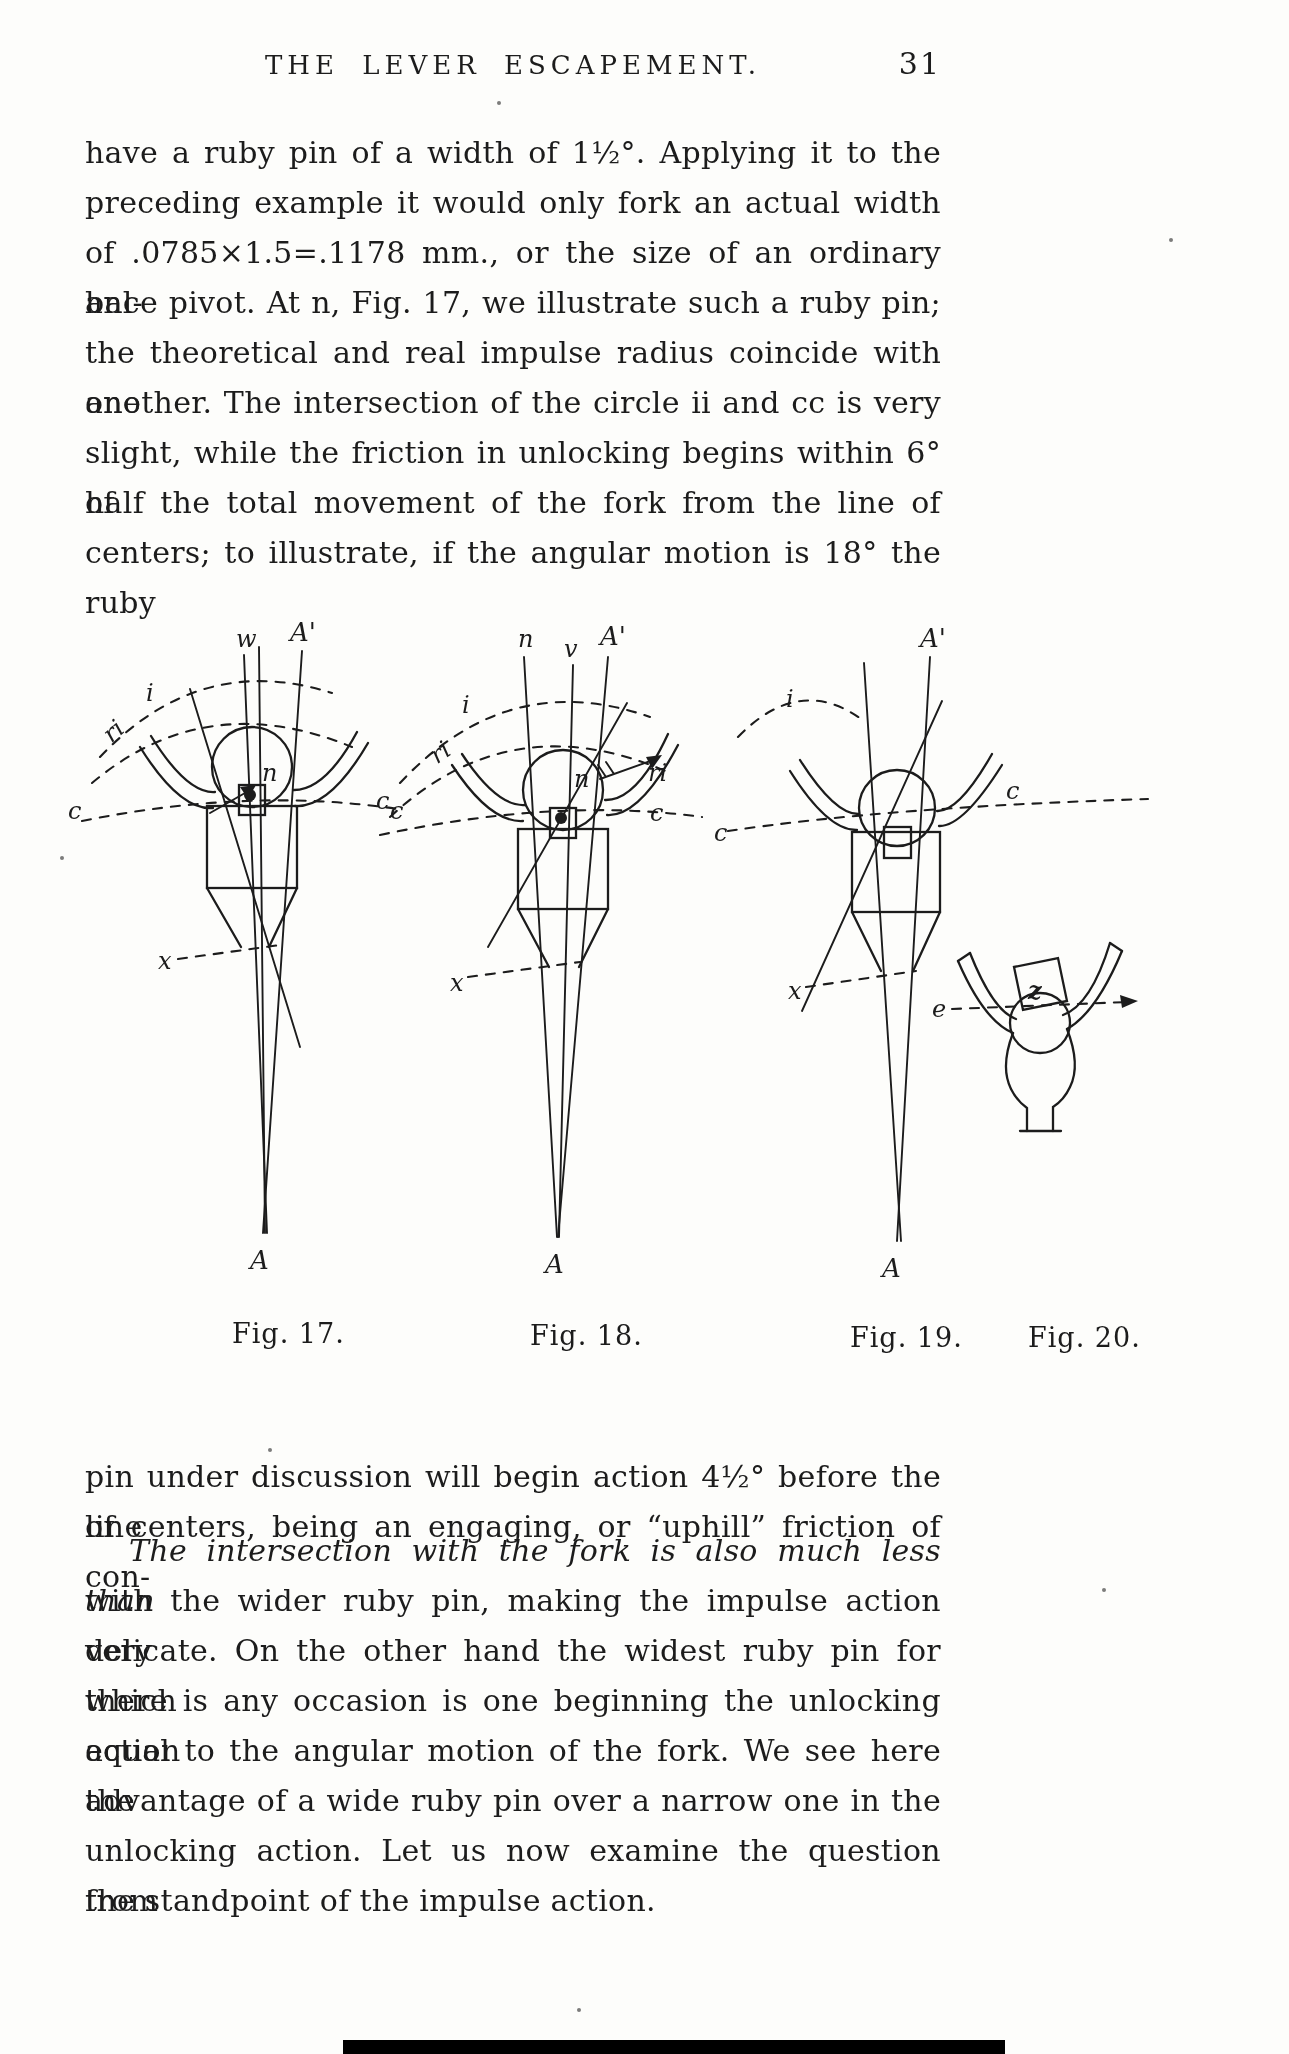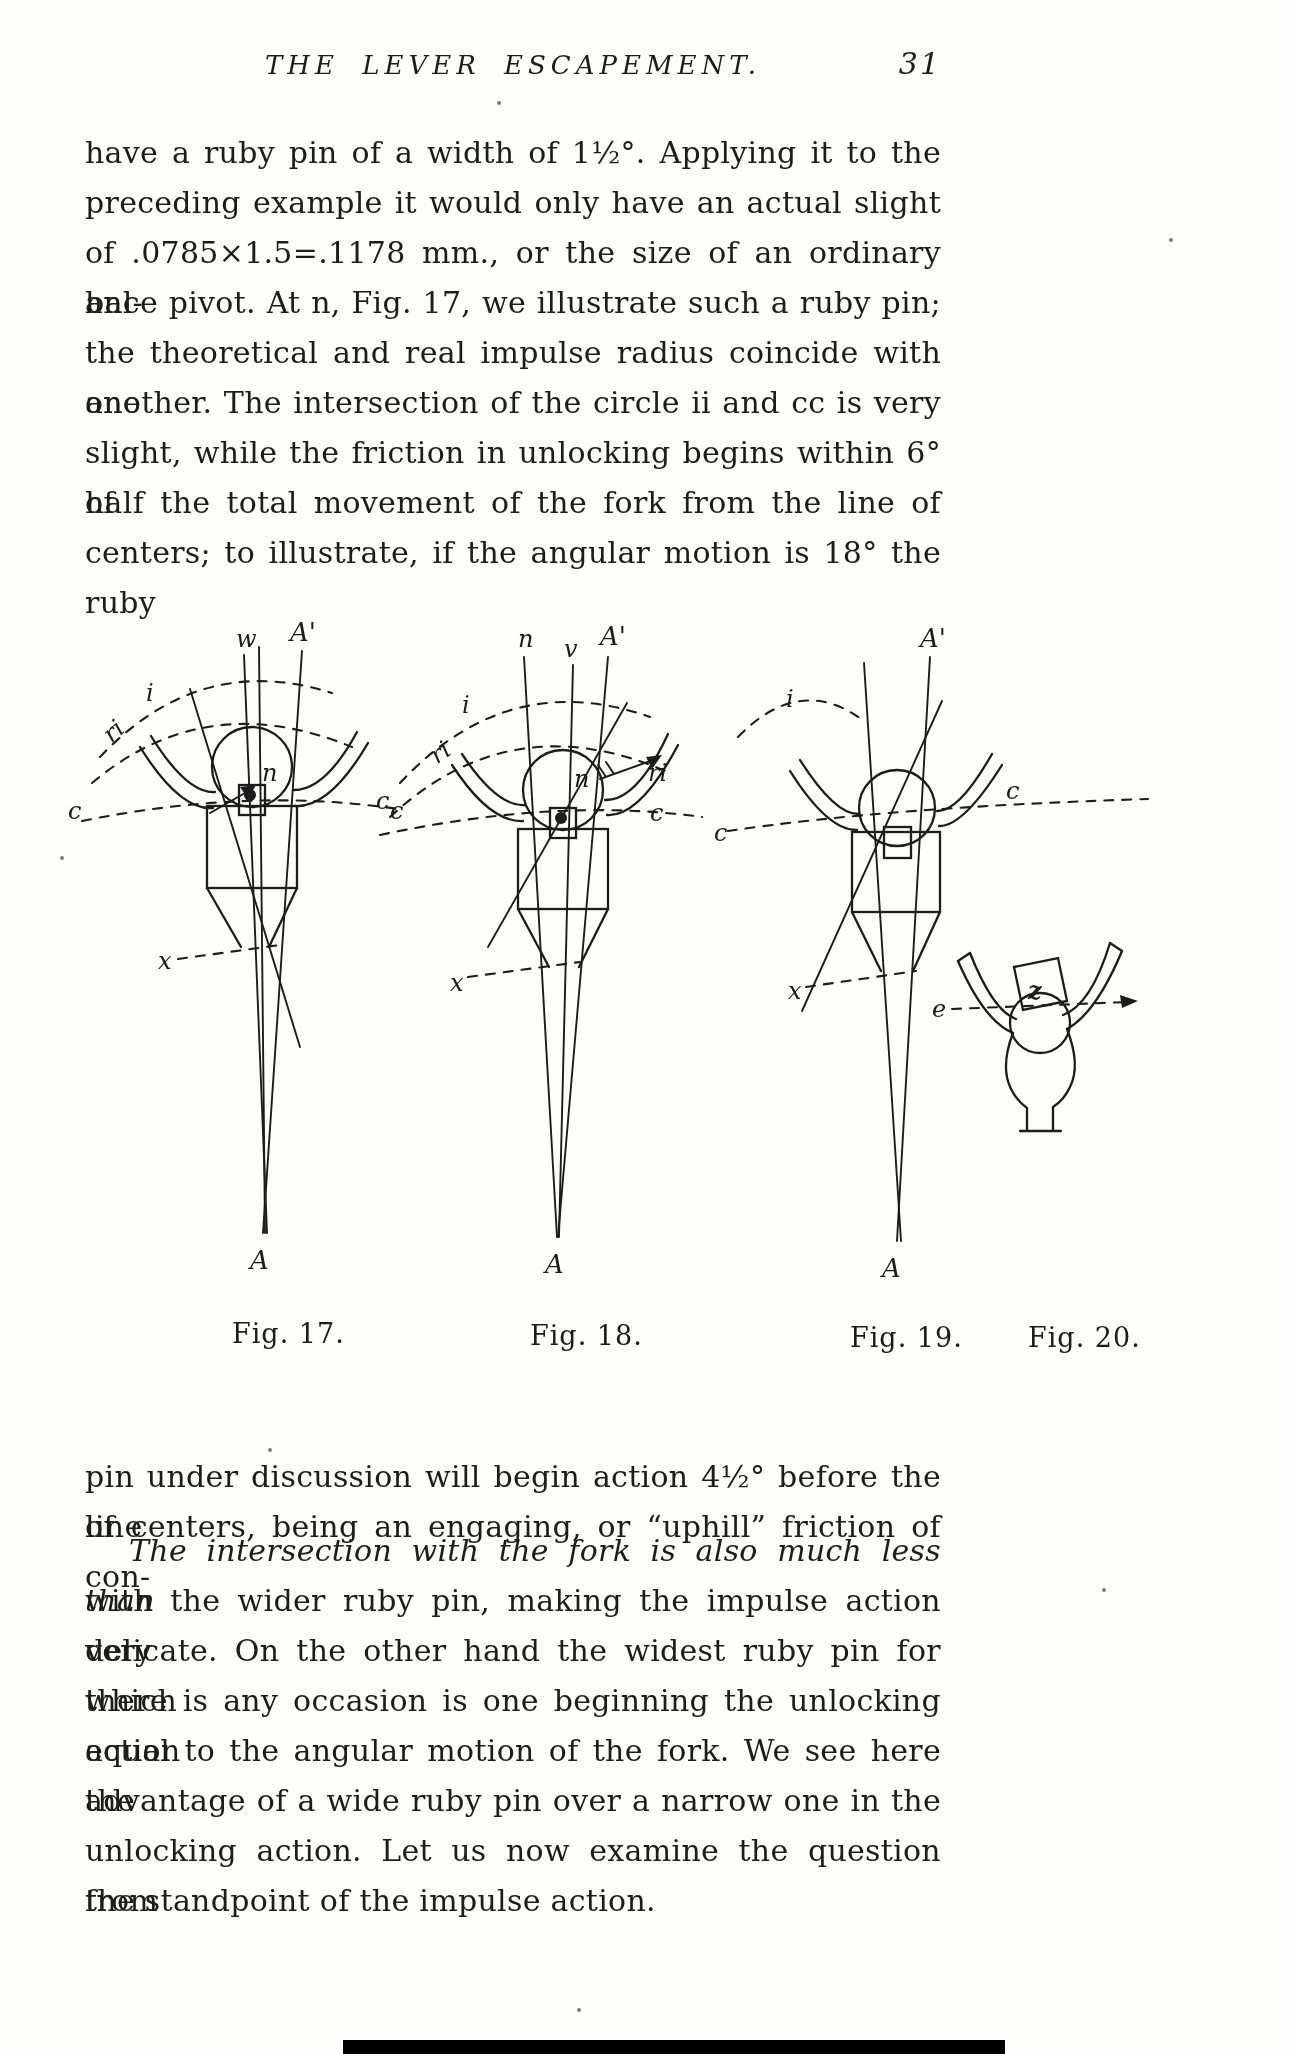--- a/index.html
+++ b/index.html
@@ -2,21 +2,21 @@
 <html><head>
 <meta charset="utf-8">
 <style>
   html,body { margin:0; padding:0; }
   body {
     width:1289px; height:2054px; position:relative; overflow:hidden;
     background:#fdfdfb; color:#1c1c1c;
     font-family:"DejaVu Serif","Liberation Serif",serif;
   }
   .abs { position:absolute; }
-  .header-row { top:46px; left:85px; width:856px; display:flex; align-items:baseline;font-style:italic; }
+  .header-row { top:46px; left:85px; width:856px; display:flex; align-items:baseline; }
   .header-spacer { width:120px; }
   .header-title { flex:1; text-align:center; font-size:26px; letter-spacing:5px; word-spacing:10px; }
   .page-number { width:120px; text-align:right; font-size:30px; letter-spacing:2px; }
 
   .para { left:85px; width:856px; font-size:30px; line-height:50px; }
   .p1 { top:128px; } .p2 { top:1452px; } .p3 { top:1526px; }
   .tline { text-align:justify; text-align-last:justify; height:50px; letter-spacing:0.3px; }
   .tline.last { text-align-last:left; }
   .indent { text-indent:44px;font-style:italic; }
 
@@ -46,21 +46,21 @@
 <body>
 
 <div class="abs header-row">
   <div class="header-spacer"></div>
   <div class="header-title">THE LEVER ESCAPEMENT.</div>
   <div class="page-number">31</div>
 </div>
 
 <div class="abs para p1">
   <div class="tline">have a ruby pin of a width of 1½°.  Applying it to the</div>
-  <div class="tline">preceding example it would only have an actual slight</div>
+  <div class="tline">preceding example it would only fork an actual width</div>
   <div class="tline">of .0785×1.5=.1178 mm., or the size of an ordinary bal-</div>
   <div class="tline">ance pivot.  At n, Fig. 17, we illustrate such a ruby pin;</div>
   <div class="tline">the theoretical and real impulse radius coincide with one</div>
   <div class="tline">another.  The intersection of the circle ii and cc is very</div>
   <div class="tline">slight, while the friction in unlocking begins within 6° of</div>
   <div class="tline">half the total movement of the fork from the line of</div>
   <div class="tline last">centers; to illustrate, if the angular motion is 18° the ruby</div>
 </div>
 
 <svg class="abs figsvg fig" viewBox="0 0 1289 700">

